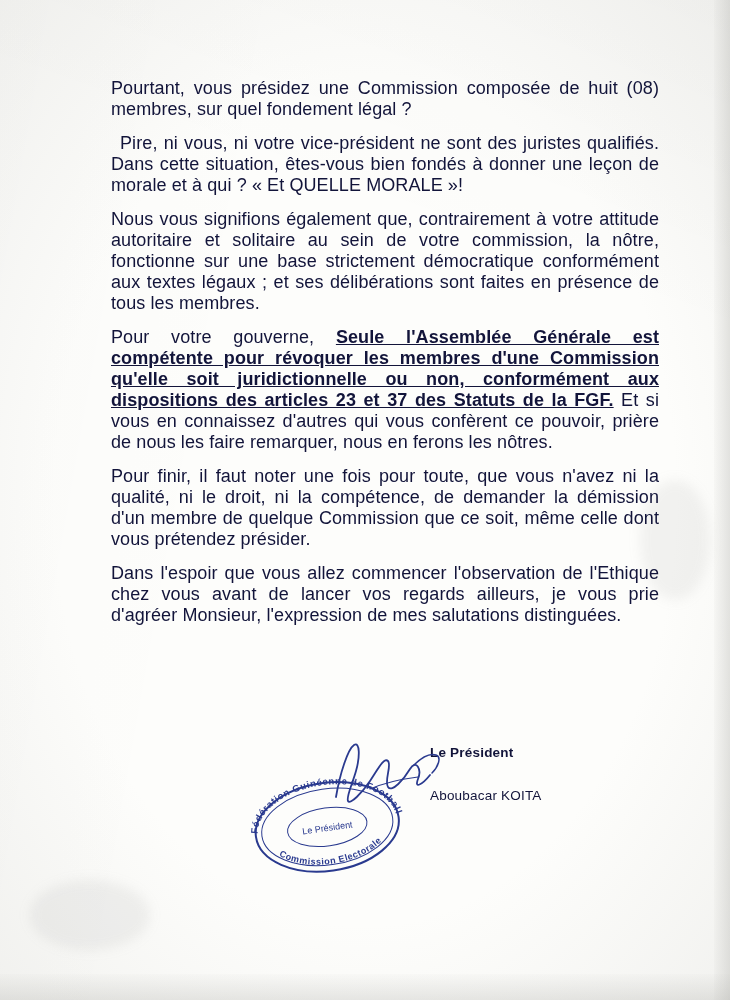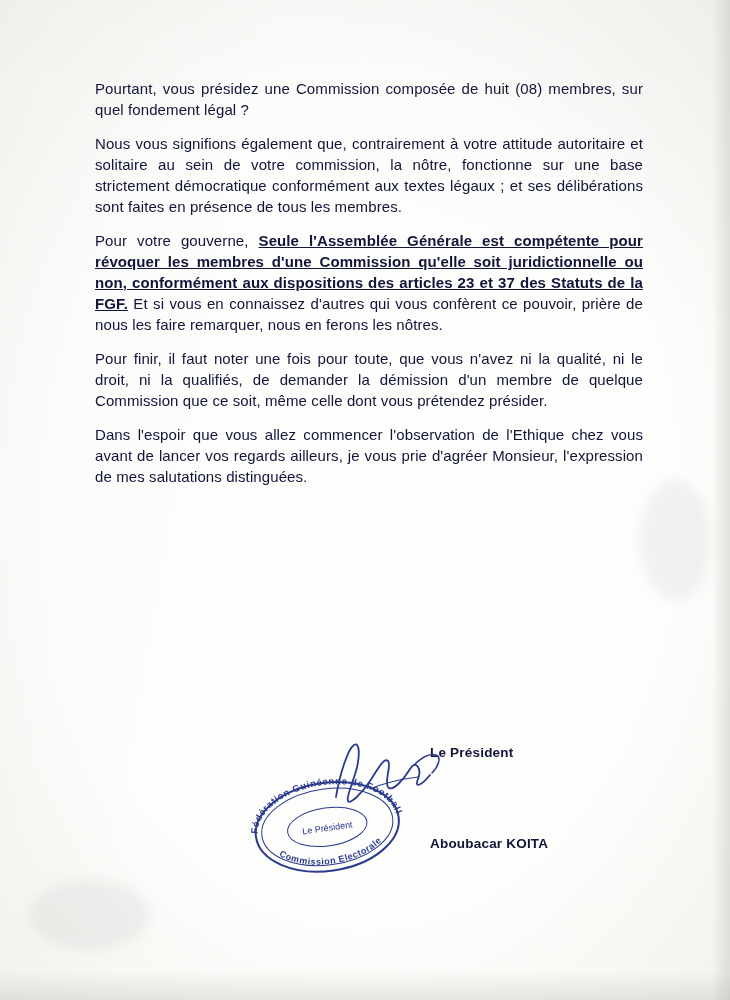--- a/index.html
+++ b/index.html
@@ -43,25 +43,25 @@
   .sheet-edge-bottom {
     position: absolute;
     bottom: 0;
     left: 0;
     width: 730px;
     height: 26px;
     background: linear-gradient(to bottom, rgba(200,200,196,0.05), rgba(175,175,170,0.28));
   }
   .letter-body {
     position: absolute;
-    left: 95px;
+    left: 111px;
     top: 78px;
     width: 548px;
     color: #12143a;
-    font-size: 15px;
+    font-size: 18px;
     line-height: 21px;
     text-align: justify;
     letter-spacing: 0.1px;
   }
   .para {
     margin: 0 0 13px 0;
     text-align: justify;
     text-justify: inter-word;
   }
   .para.indented {
@@ -78,22 +78,22 @@
     top: 745px;
     width: 240px;
     color: #12143a;
   }
   .sig-title {
     font-weight: bold;
     font-size: 13.5px;
     letter-spacing: 0.2px;
   }
   .sig-name {
-    margin-top: 76px;
-    font-weight: bold;
+    margin-top: 28px;
+    font-weight: normal;
     font-size: 13.5px;
     letter-spacing: 0.2px;
   }
   
   .stamp {
     position: absolute;
     left: 239px;
     top: 775px;
     width: 175px;
     height: 100px;
@@ -121,28 +121,29 @@
 
 <div id="page">
 
   <div class="smudge" style="left:640px; top:480px; width:70px; height:120px;"></div>
   <div class="smudge" style="left:30px; top:880px; width:120px; height:70px;"></div>
 
   <div class="letter-body">
 
     <p class="para">Pourtant, vous présidez une Commission composée de huit (08) membres, sur quel fondement légal ?</p>
 
+    <p class="para indented">Pire, ni vous, ni votre vice-président ne sont des juristes qualifiés.  Dans cette situation, êtes-vous bien fondés à donner une leçon de morale et à qui ? « Et QUELLE MORALE »!</p>
 
     <p class="para">Nous vous signifions également que, contrairement à votre attitude autoritaire et solitaire au sein de votre commission, la nôtre, fonctionne sur une base strictement démocratique conformément aux textes légaux ; et ses délibérations sont faites en présence de tous les membres.</p>
 
 
 
     <p class="para"><span>Pour votre gouverne, </span><span class="emph">Seule l'Assemblée Générale est compétente pour révoquer les membres d'une Commission qu'elle soit juridictionnelle ou non, conformément aux dispositions des articles 23 et 37 des Statuts de la FGF.</span><span> Et  si vous en connaissez d'autres qui vous confèrent ce pouvoir, prière  de nous les faire remarquer,  nous en ferons les nôtres.</span></p>
 
-    <p class="para">Pour finir, il faut noter une fois pour toute, que vous n'avez ni la qualité, ni le droit, ni la qualifiés, de demander la démission d'un membre de quelque Commission que ce soit, même celle dont vous prétendez présider.</p>
+    <p class="para">Pour finir, il faut noter une fois pour toute, que vous n'avez ni la qualité, ni le droit, ni la compétence, de demander la démission d'un membre de quelque Commission que ce soit, même celle dont vous prétendez présider.</p>
 
     <p class="para">Dans l'espoir que vous allez commencer l'observation de l'Ethique chez vous avant de lancer vos regards ailleurs, je vous prie d'agréer Monsieur, l'expression de mes salutations distinguées.</p>
 
   </div>
 
   <div class="signature-block">
     <div class="sig-title">Le Président</div>
     <div class="sig-name">Aboubacar KOITA</div>
   </div>
 

